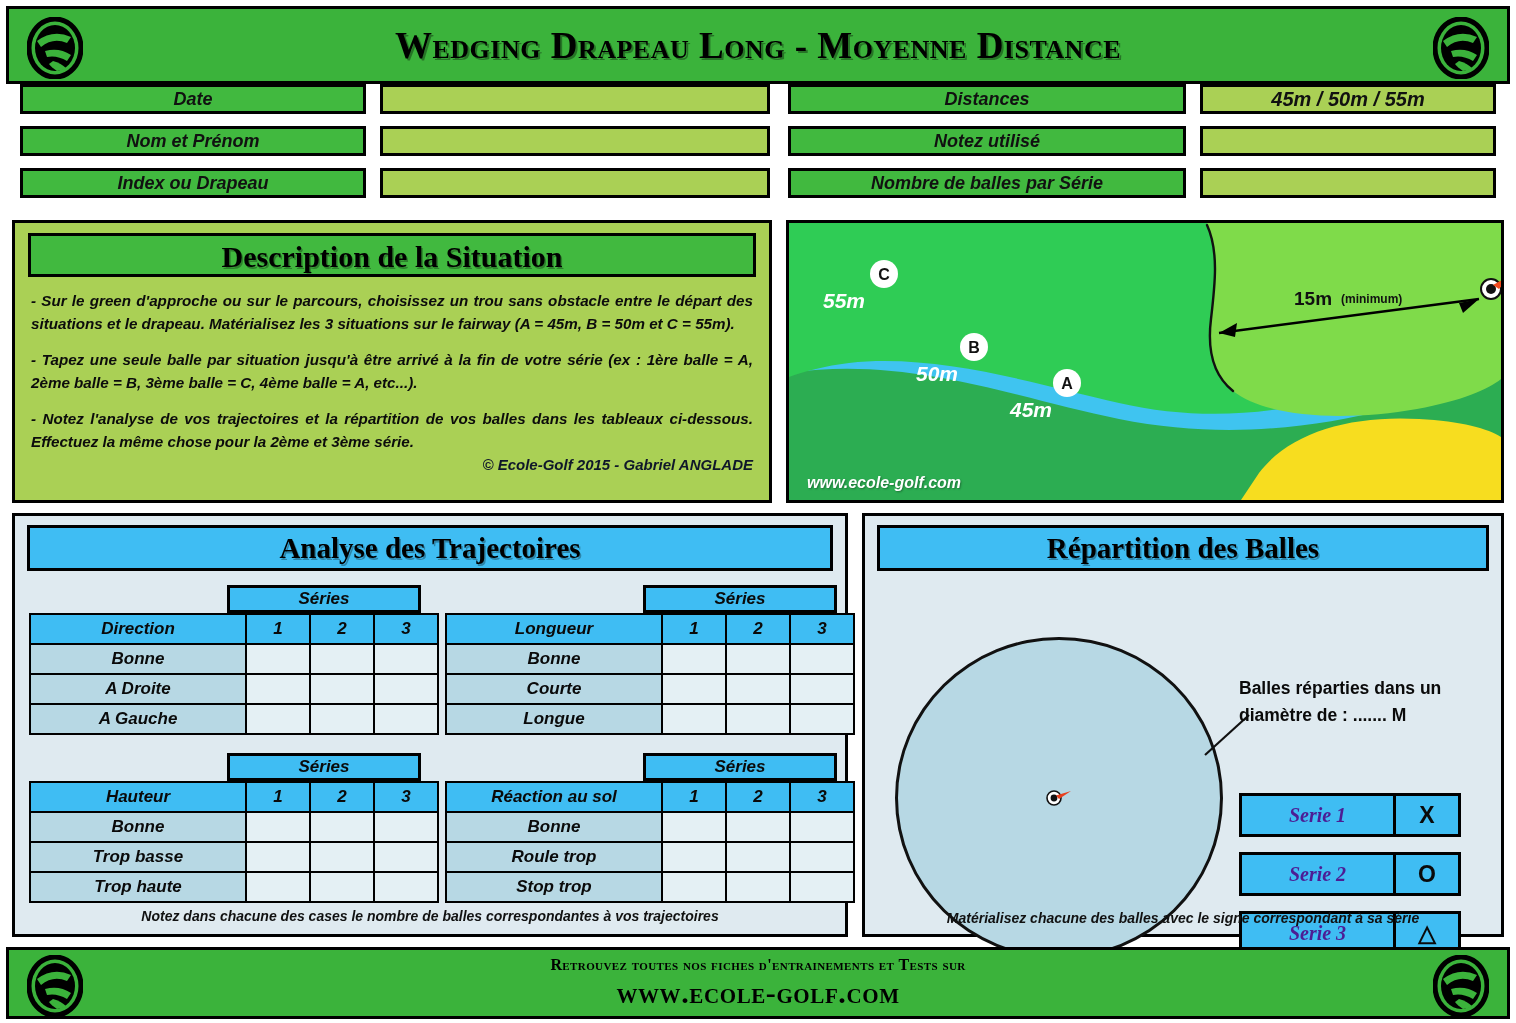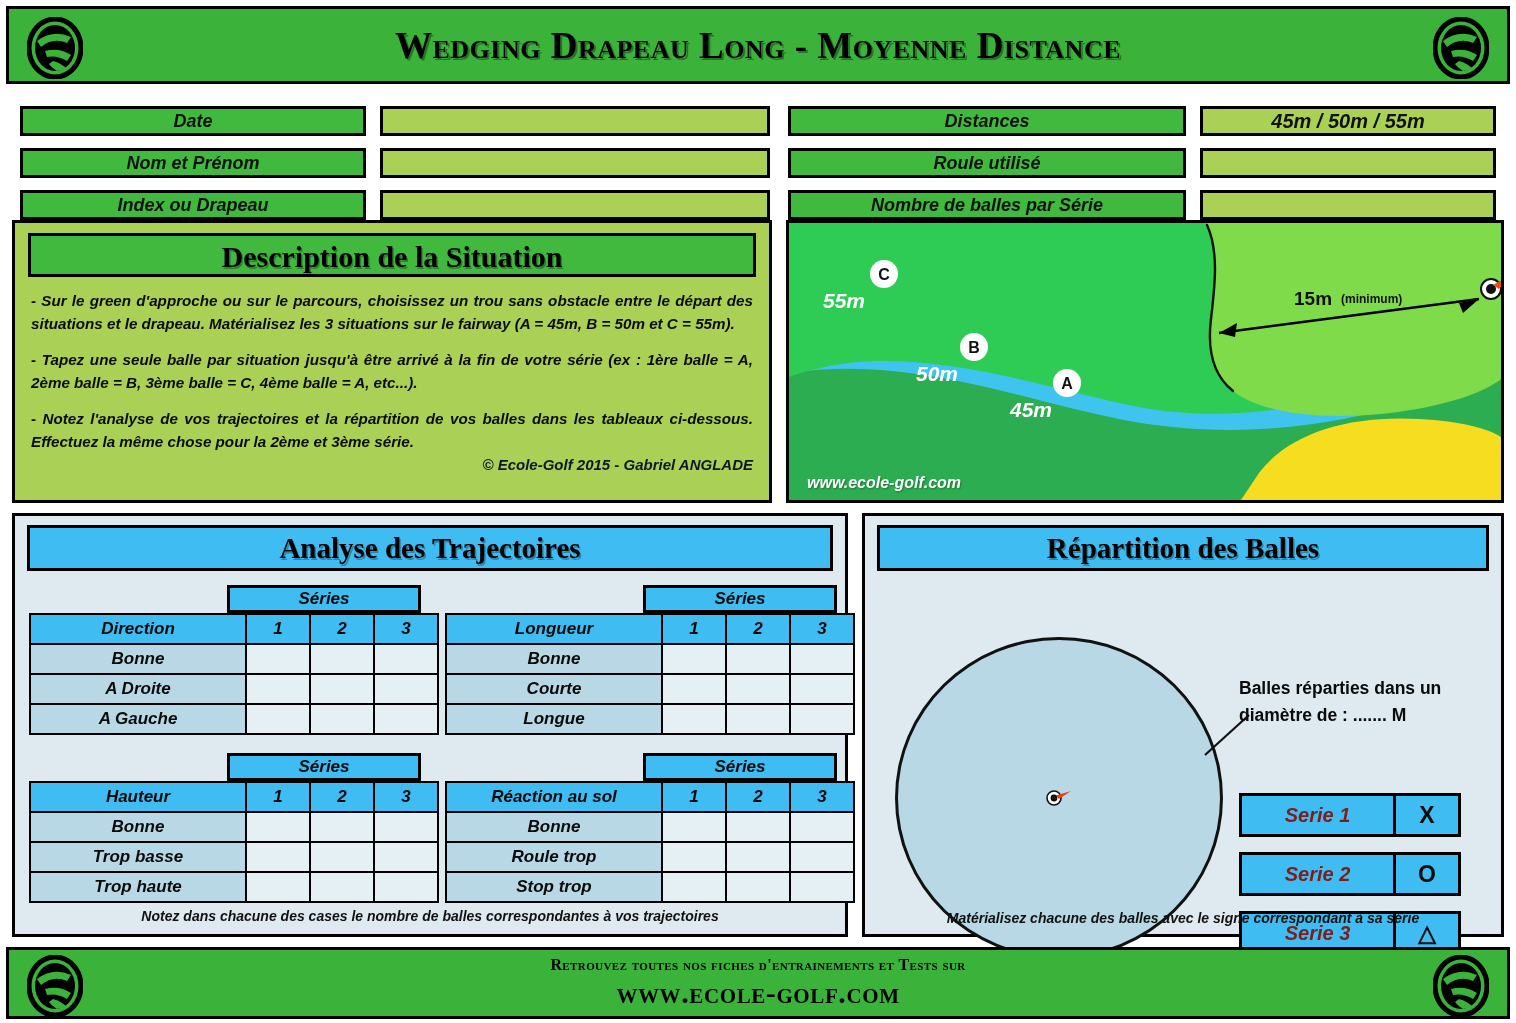--- a/index.html
+++ b/index.html
@@ -44,21 +44,21 @@
   .logo {
     position: absolute; width: 56px; height: 62px;
   }
   .logo svg { width:100%; height:100%; display:block; }
   #logo-left-header  { left: 18px;  top: 8px; }
   #logo-right-header { right: 18px; top: 8px; }
   #logo-left-footer  { left: 18px;  top: 5px; }
   #logo-right-footer { right: 18px; top: 5px; }
 
   
-  .formzone { position: absolute; top: 104px; left: 0; width: 1210px; height: 118px; text-decoration: underline; }
+  .formzone { position: absolute; top: 82px; left: 0; width: 1210px; height: 118px; text-decoration: underline; }
   .f-label, .f-input {
     position: absolute; border: 3px solid #000;
     display:flex; align-items:center; justify-content:center;
     height: 30px;
   }
   .f-label { background: #41b93f; }
   .f-input { background: #aad055; }
   .f-label span, .f-input span {
     font-family: "Liberation Sans", sans-serif;
     font-weight: bold; font-style: italic;
@@ -185,22 +185,22 @@
     position:absolute; left: 374px;
     width: 222px; height: 44px;
     display:flex; border: 3px solid #000;
   }
   .serie-name {
     flex: 1; background:#3fbdf3;
     display:flex; align-items:center; justify-content:center;
     border-right: 3px solid #000;
   }
   .serie-name span {
-    font-family:Liberation Sans, sans-serif; font-weight:bold; font-style:italic;
-    font-size: 20px; color:#7f1d1d;
+    font-family:Liberation Serif, serif; font-weight:bold; font-style:italic;
+    font-size: 20px; color:#4c1d95;
   }
   .serie-sym {
     width: 62px; background:#3fbdf3;
     display:flex; align-items:center; justify-content:center;
   }
   .serie-sym span {
     font-family:"Liberation Sans",sans-serif; font-weight:bold;
     font-size: 23px; color:#0a0a0a;
   }
   #serie-box-1 { top: 222px; }
@@ -264,21 +264,21 @@
       </div>
 
     <div class="f-label" style="left:788px;  top:2px;  width:398px;">
       <span>Distances</span>
       </div>
     <div class="f-input" style="left:1200px; top:2px;  width:296px;">
       <span>45m / 50m / 55m</span>
       </div>
 
     <div class="f-label" style="left:788px;  top:44px; width:398px;">
-      <span>Roule utilisé</span>
+      <span>Notez utilisé</span>
       </div>
     <div class="f-input" style="left:1200px; top:44px; width:296px;">
       <span></span>
       </div>
 
     <div class="f-label" style="left:788px;  top:86px; width:398px;">
       <span>Nombre de balles par Série</span>
       </div>
     <div class="f-input" style="left:1200px; top:86px; width:296px;">
       <span></span>

